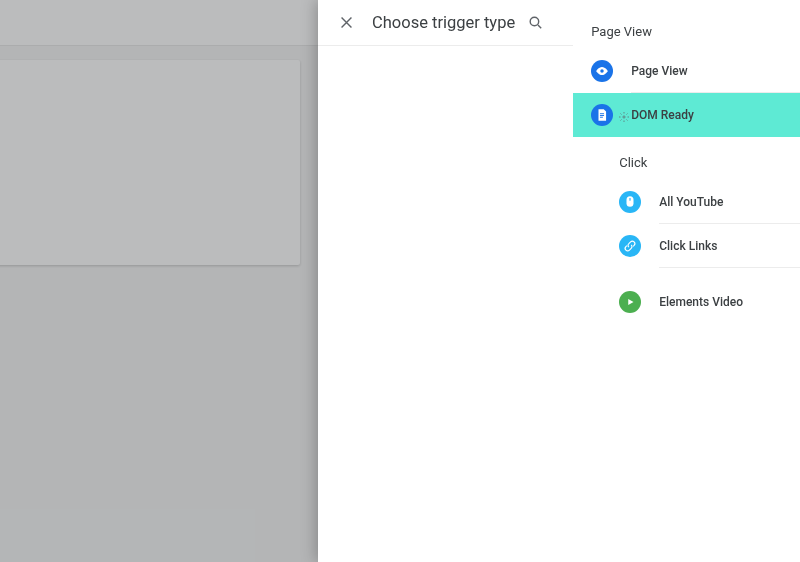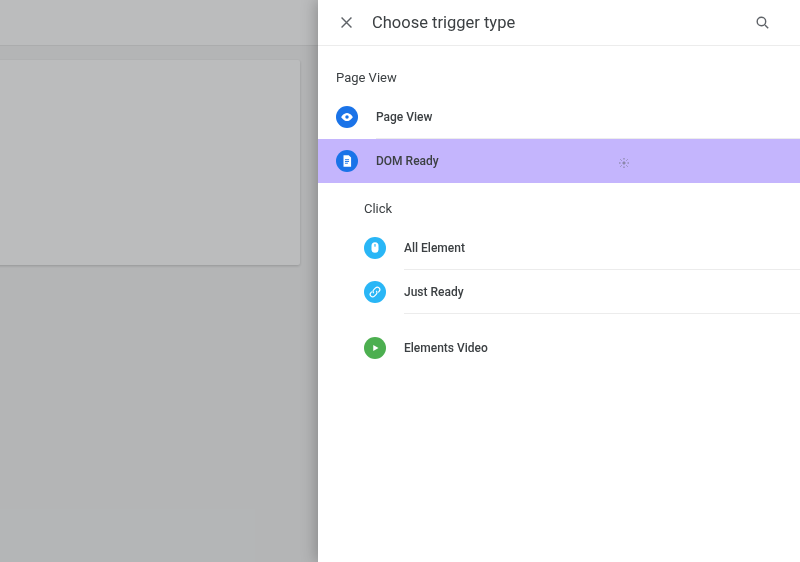--- a/index.html
+++ b/index.html
@@ -13,21 +13,21 @@
     background: #fff; border-radius: 2px; box-shadow: 0 1px 3px rgba(0,0,0,.2);
     padding: 18px 20px;
   }
 
   .scrim { position: absolute; inset: 0; background: rgba(60,64,67,.35); }
 
   
   .panel {
     position: absolute; top: 0; right: 0; bottom: 0; left: 318px;
     background: #fff; box-shadow: -2px 0 14px rgba(0,0,0,.25);
-    display: flex; flex-direction: column;
+    display: flex; flex-direction: row;
   }
   .panel-header {
     display: flex; align-items: center; height: 46px;
     padding: 0 18px 0 8px; border-bottom: 1px solid #ececec;
   }
   .close-btn {
     width: 40px; height: 40px; border-radius: 50%;
     display: flex; align-items: center; justify-content: center;
     cursor: pointer; color: #5f6368;
   }
@@ -47,21 +47,21 @@
 
   .trigger-row {
     display: flex; align-items: center; height: 44px;
     padding-left: 18px; cursor: pointer; position: relative;
   }
   .trigger-row .label { font-size: 12px; color: #3c4043; font-weight: 500; }
   .trigger-row .sep {
     position: absolute; left: 58px; right: 0; bottom: 0;
     border-bottom: 1px solid #ececec;
   }
-  .trigger-row.hovered { background: #c4b5fd; }
+  .trigger-row.hovered { background: #5eead4; }
   .trigger-row.hovered .sep { border-bottom-color: transparent; }
   .trigger-row .cursor {
     position: absolute; right: 170px; top: 18px; font-size: 11px; color: #5f6368;
     transform: rotate(0deg);
   }
 
   .ico {
     width: 22px; height: 22px; border-radius: 50%;
     margin-right: 18px; display: flex; align-items: center; justify-content: center;
     flex-shrink: 0;
@@ -141,31 +141,31 @@
     <div class="section">
       <div class="section-title">Click</div>
 
       <div class="trigger-row">
         <div class="ico ico-cyan">
           <svg width="14" height="14" viewBox="0 0 24 24">
               <path d="M12 2a6 6 0 0 0-6 6v6a6 6 0 0 0 12 0V8a6 6 0 0 0-6-6z" fill="#fff"></path>
               <rect x="11" y="5" width="2" height="5" rx="1" fill="#29b6f6"></rect>
             </svg>
         </div>
-        <span class="label">All Element</span>
+        <span class="label">All YouTube</span>
         <div class="sep"></div>
       </div>
 
       <div class="trigger-row">
         <div class="ico ico-cyan">
           <svg width="14" height="14" viewBox="0 0 24 24">
               <path d="M10 14a4 4 0 0 1 0-6l3-3a4 4 0 1 1 6 6l-1.5 1.5M14 10a4 4 0 0 1 0 6l-3 3a4 4 0 1 1-6-6L6.5 11.5" fill="none" stroke="#fff" stroke-width="2"></path>
             </svg>
         </div>
-        <span class="label">Just Ready</span>
+        <span class="label">Click Links</span>
         <div class="sep"></div>
       </div>
     </div>
 
     <div class="section">
 
 
 
 
       <div class="trigger-row">

